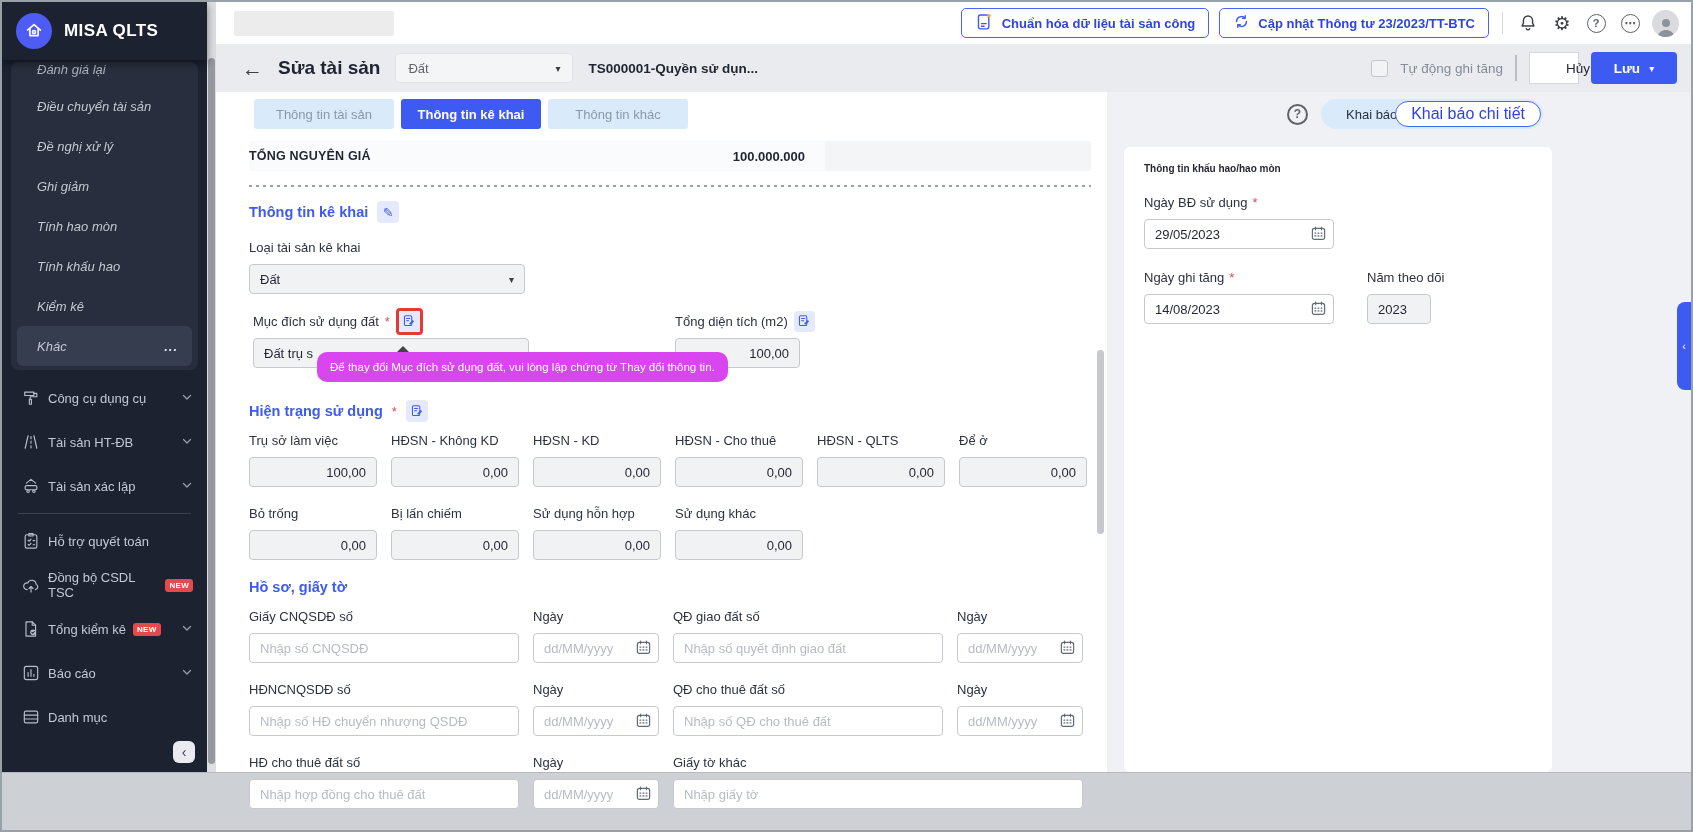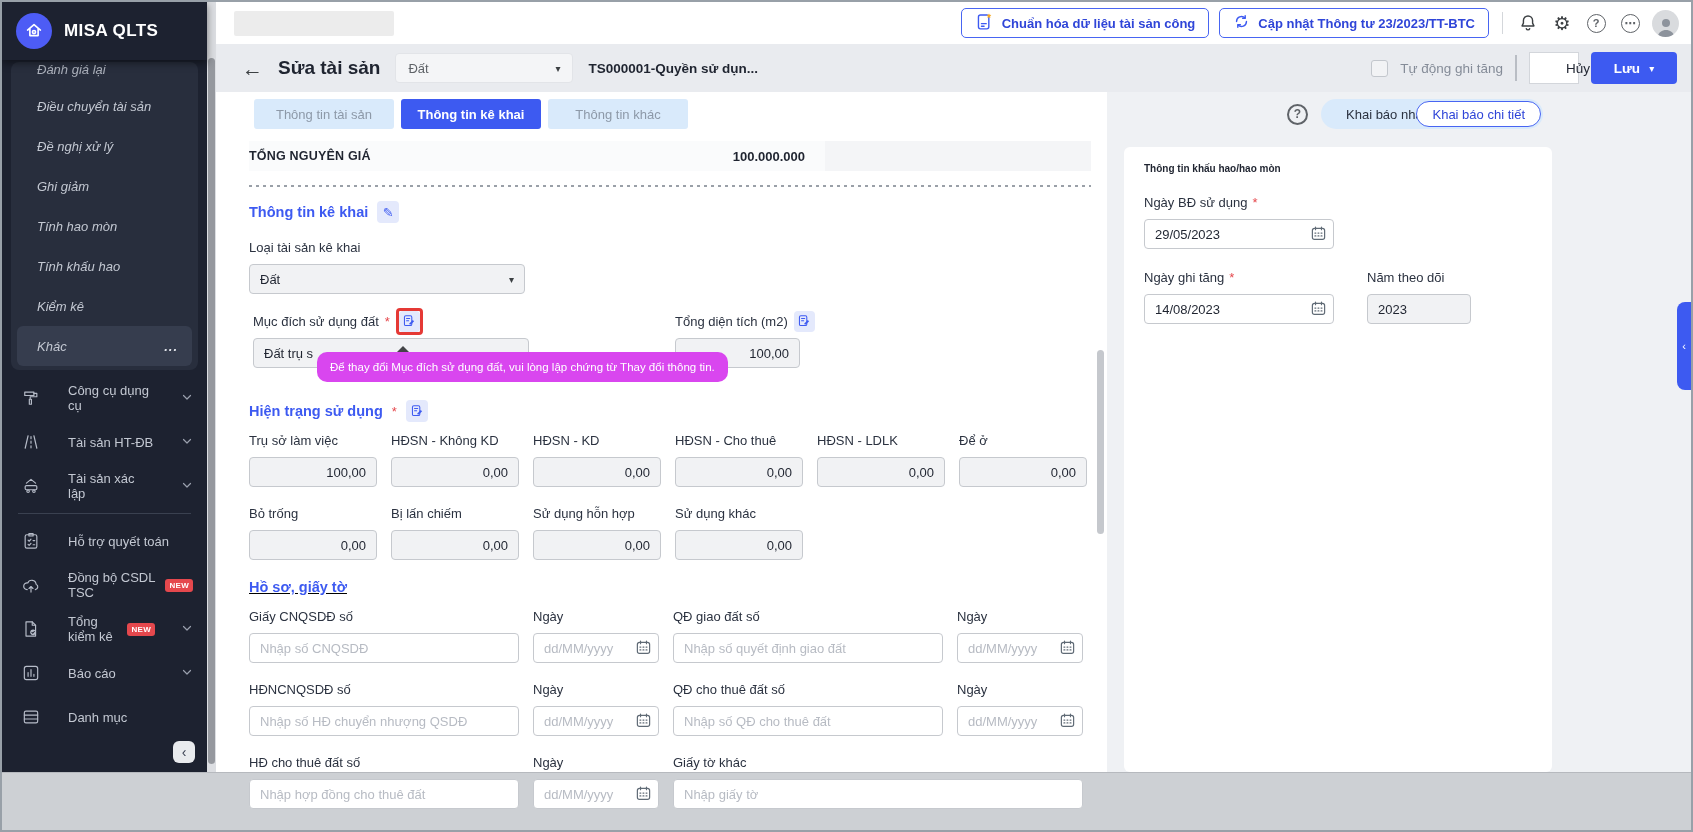--- a/index.html
+++ b/index.html
@@ -14,21 +14,21 @@
   .sidebar { position:absolute; left:0; top:0; width:205px; height:770px; background:#1d2230; color:#c7ccd6; }
   .logo-row { height:58px; display:flex; align-items:center; gap:12px; padding-left:14px; position:relative; z-index:2; background:#1d2230; box-shadow:0 3px 8px rgba(0,0,0,.45); }
   .logo-circle { width:36px; height:36px; border-radius:50%; background:#4d5cf5; display:flex; align-items:center; justify-content:center; flex:none; }
   .brand { font-size:17px; font-weight:bold; color:#fff; letter-spacing:.4px; }
   .submenu { margin:2px 9px 6px; background:#282e3d; border-radius:8px; padding:0 0 4px; overflow:hidden; }
   .submenu-item { height:40px; display:flex; align-items:center; padding:0 16px 0 26px; font-size:13px; color:#c3c8d2; cursor:pointer;font-style:italic; }
   .submenu-item.clipped { height:24px; overflow:hidden; opacity:.85; }
   .submenu-item.clipped span { display:block; margin-top:-9px; }
   .submenu-item.active { background:#363d4e; border-radius:6px; margin:0 6px; padding:0 14px 0 20px; justify-content:space-between; }
   .submenu-more { color:#dfe2e8; font-weight:bold; letter-spacing:1px; }
-  .menu-item { height:44px; display:flex; align-items:center; padding:0 14px 0 18px; gap:26px; font-size:13px; color:#c3c8d2; cursor:pointer; }
+  .menu-item { height:44px; display:flex; align-items:center; padding:0 14px 0 18px; gap:6px; font-size:13px; color:#c3c8d2; cursor:pointer; }
   .menu-item .micon { width:22px; display:flex; justify-content:center; flex:none; }
   .menu-item .lbl { flex:1; display:flex; align-items:center; gap:7px; }
   .badge { background:#e5484d; color:#fff; font-size:8px; font-weight:bold; padding:2px 4px; border-radius:3px; letter-spacing:.3px; }
   .menu-divider { height:1px; background:#3a4150; margin:5px 16px; }
   .collapse-btn { position:absolute; right:12px; bottom:9px; width:22px; height:22px; border-radius:6px; background:#e9ebee; color:#3a4152; display:flex; align-items:center; justify-content:center; font-size:14px; cursor:pointer; }
 
   
   .page-scrollbar { position:absolute; left:205px; top:0; width:9px; height:770px; background:#dcdee2; }
   .page-scrollbar .thumb { position:absolute; left:1px; top:56px; width:7px; height:706px; background:#95989e; border-radius:4px; }
 
@@ -73,21 +73,21 @@
   .section-title { color:#3d5af1; font-size:14.5px; font-weight:bold; }
   .req { color:#e5484d; font-size:13px; }
   .icon-box { width:22px; height:22px; border-radius:4px; background:#e4e9fc; display:flex; align-items:center; justify-content:center; color:#3d5af1; font-size:13px; cursor:pointer; flex:none; }
   .icon-box.small { width:21px; height:21px; }
   .field-label { font-size:13px; color:#2b3240; height:20px; display:flex; align-items:center; gap:6px; white-space:nowrap; }
   .inp { height:30px; border:1px solid #c6c9ce; border-radius:4px; font-size:13px; padding:0 10px; color:#1f2430; background:#fff; width:100%; font-family:inherit; outline:none; }
   .inp::placeholder { color:#b7bbc3; }
   .inp.dis { background:#f1f2f4; }
   .inp.num { text-align:right; }
   .fg { display:flex; flex-direction:column; gap:7px; }
-  .mt14 { margin-top:14px; } .mt16 { margin-top:16px;text-decoration:underline; } .mt8 { margin-top:8px; }
+  .mt14 { margin-top:14px; } .mt16 { margin-top:16px; } .mt8 { margin-top:8px; }
   .w276 { width:276px; } .w125 { width:125px; }
   .purpose-row { position:relative; margin-top:14px; height:84px; }
   .purpose-group { position:absolute; left:4px; top:0; }
   .area-group { position:absolute; left:426px; top:0; }
   .label-icon-row { display:flex; align-items:center; gap:6px; height:26px; margin-bottom:4px; font-size:13px; color:#2b3240; }
   .red-box { border:3px solid #e53935; border-radius:4px; line-height:0; display:inline-block; }
   .tooltip { position:absolute; left:64px; top:44px; background:#d946ef; color:#fff; font-size:11.5px; padding:9px 13px; border-radius:10px; white-space:nowrap; z-index:6; }
   .tooltip::before { content:""; position:absolute; top:-6px; left:80px; border-left:6px solid transparent; border-right:6px solid transparent; border-bottom:6px solid #434447; }
   .grid6 { display:grid; grid-template-columns:repeat(6,128px); column-gap:14px; row-gap:16px; margin-top:8px; }
   .grid-docs { display:grid; grid-template-columns:270px 126px 270px 126px; column-gap:14px; row-gap:16px; margin-top:8px; }
@@ -95,28 +95,28 @@
   .date-wrap { position:relative; }
   .date-wrap .inp { padding-right:30px; }
   .cal-icon { position:absolute; right:7px; top:6px; cursor:pointer; line-height:0; }
   .inner-scroll-thumb { position:absolute; right:3px; top:258px; width:7px; height:184px; background:#c5c8cd; border-radius:4px; cursor:pointer; }
 
   
   .mode-row { position:absolute; left:1285px; top:97px; display:flex; align-items:center; gap:13px; }
   .help-circle { width:21px; height:21px; border:2px solid #5f6368; border-radius:50%; color:#5f6368; font-size:12px; font-weight:bold; display:flex; align-items:center; justify-content:center; cursor:pointer; }
   .toggle-wrap { position:relative; width:222px; height:30px; background:#d9eafb; border-radius:16px; cursor:pointer; }
   .toggle-quick { position:absolute; left:25px; top:0; height:30px; display:flex; align-items:center; font-size:13px; color:#2b3240; }
-  .toggle-detail { position:absolute; right:2px; top:2px; height:26px; padding:0 15px; background:#fff; border:1.5px solid #4865f2; border-radius:14px; color:#2f45d8; font-size:13px; display:flex; align-items:center; }
+  .toggle-detail { position:absolute; right:2px; top:2px; height:26px; padding:0 15px; background:#fff; border:1.5px solid #4865f2; border-radius:14px; color:#2f45d8; font-size:16px; display:flex; align-items:center; }
 
   
   .right-card { position:absolute; left:1122px; top:145px; width:428px; height:625px; background:#fff; border-radius:6px; padding:16px 20px; }
   .rp-title { font-size:10px; font-weight:bold; color:#1f2430; }
   .rp-label { font-size:13px; color:#2b3240; height:20px; display:flex; align-items:center; gap:5px; margin-top:18px; margin-bottom:7px; }
   .rp-row { display:flex; gap:33px; }
-  .w190 { width:190px; } .w84 { width:104px; }
+  .w190 { width:190px; } .w84 { width:64px; }
 
   
   .blue-handle { position:absolute; right:0; top:300px; width:14px; height:88px; background:#3d5af1; border-radius:8px 0 0 8px; color:#fff; display:flex; align-items:center; justify-content:center; font-size:11px; cursor:pointer; }
 
   svg.stroke { fill:none; stroke-linecap:round; stroke-linejoin:round; }
 </style>
 </head>
 <body>
 
 <div class="app">
@@ -447,21 +447,21 @@
           </div>
         <div class="fg">
             <span class="field-label">HĐSN - KD</span>
             <input class="inp dis num" readonly="" value="0,00" style="">
           </div>
         <div class="fg">
             <span class="field-label">HĐSN - Cho thuê</span>
             <input class="inp dis num" readonly="" value="0,00" style="">
           </div>
         <div class="fg">
-            <span class="field-label">HĐSN - LDLK</span>
+            <span class="field-label">HĐSN - QLTS</span>
             <input class="inp dis num" readonly="" value="0,00" style="">
           </div>
         <div class="fg">
             <span class="field-label">Để ở</span>
             <input class="inp dis num" readonly="" value="0,00" style="">
           </div>
         <div class="fg">
             <span class="field-label">Bỏ trống</span>
             <input class="inp dis num" readonly="" value="0,00" style="">
           </div>

